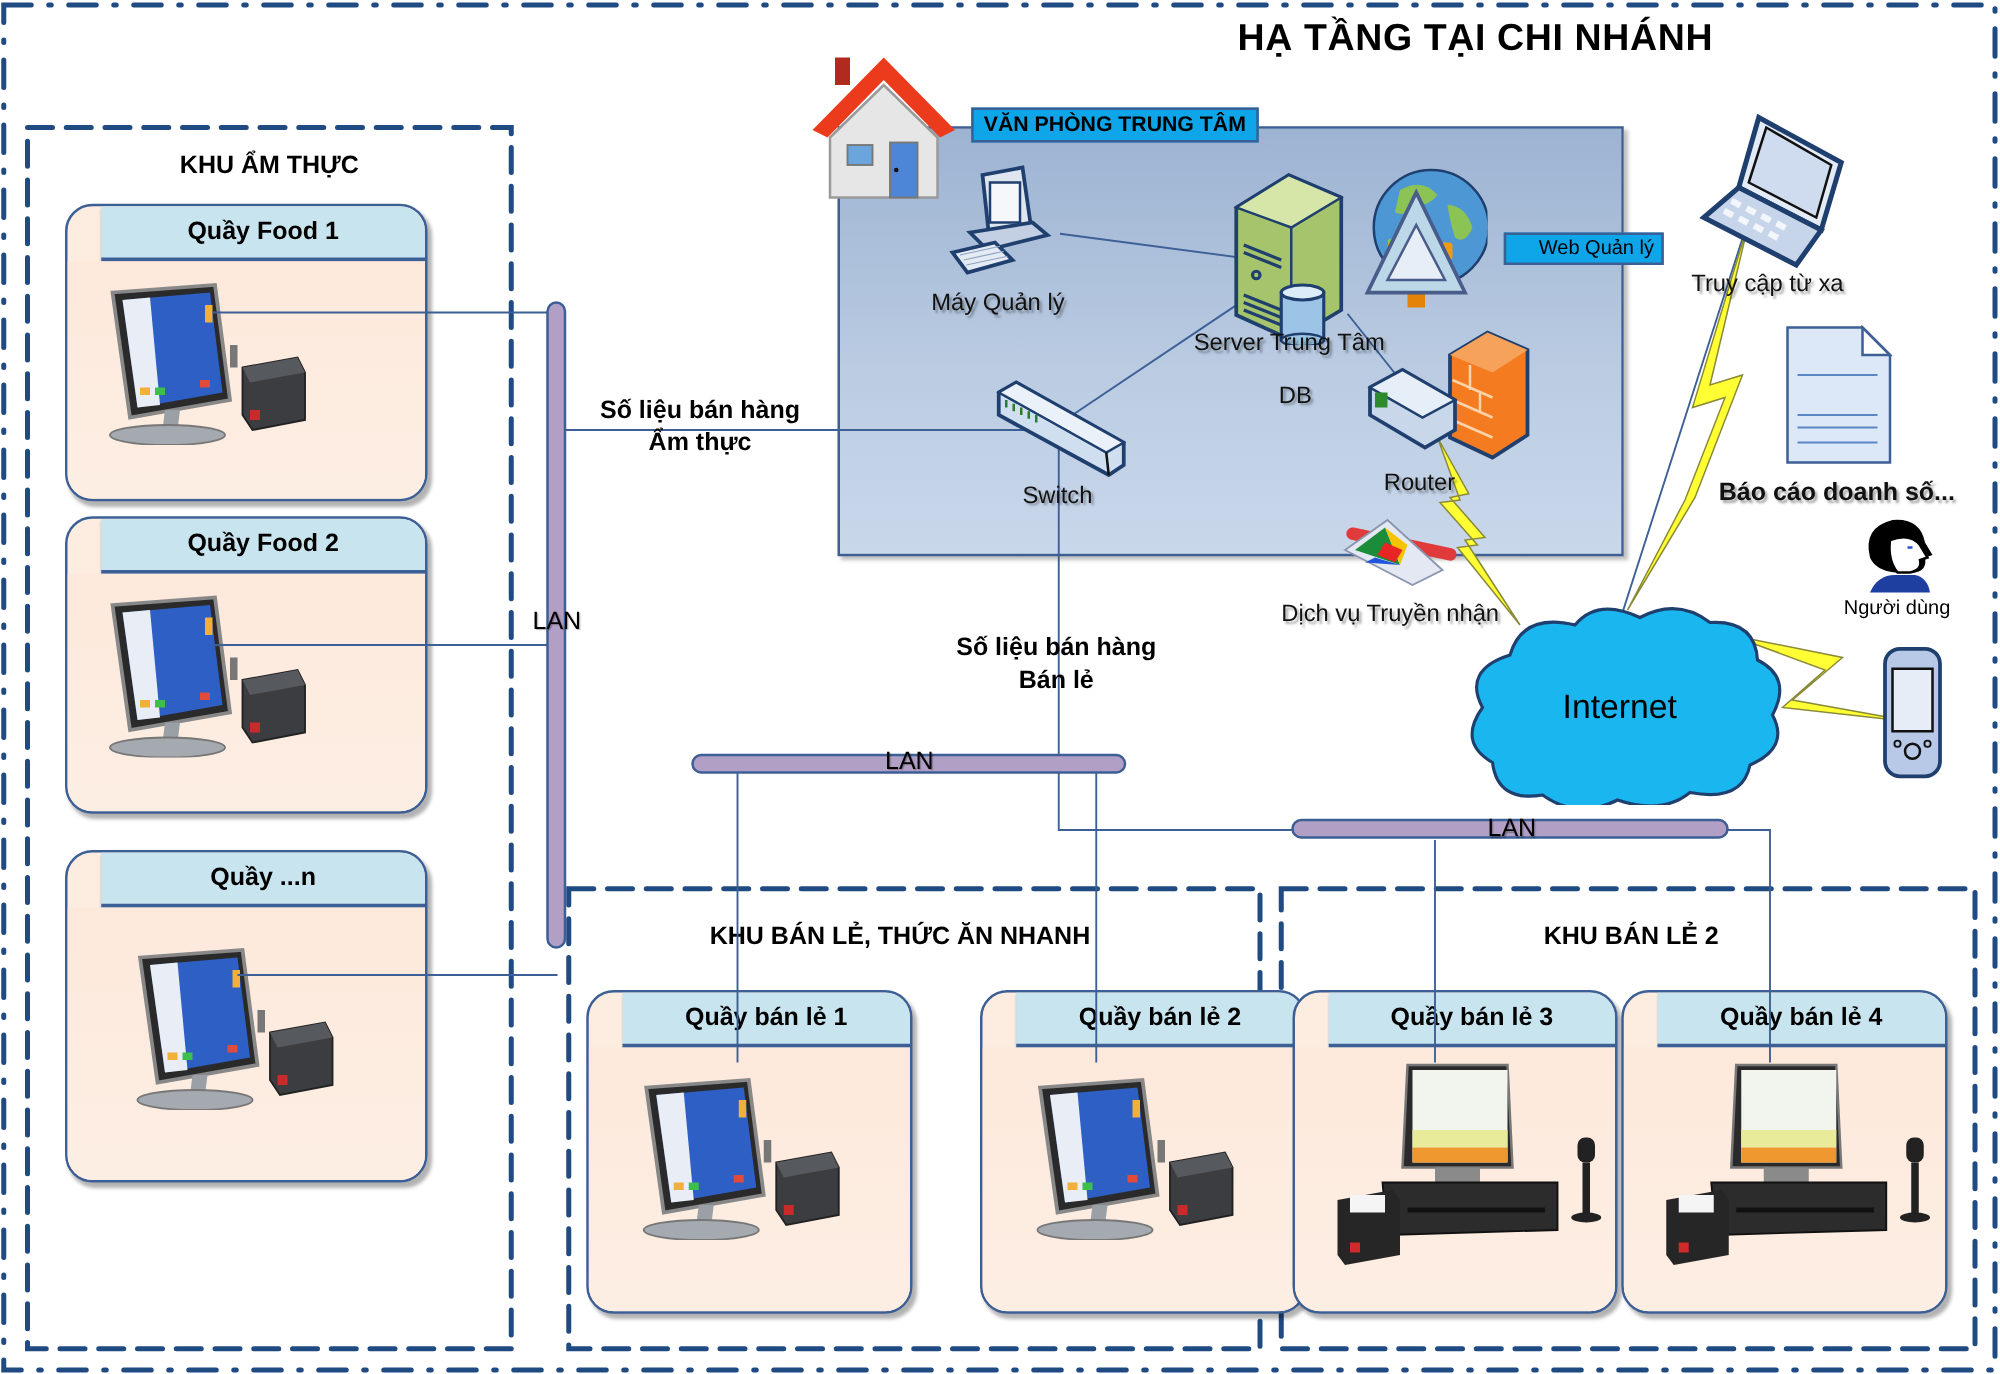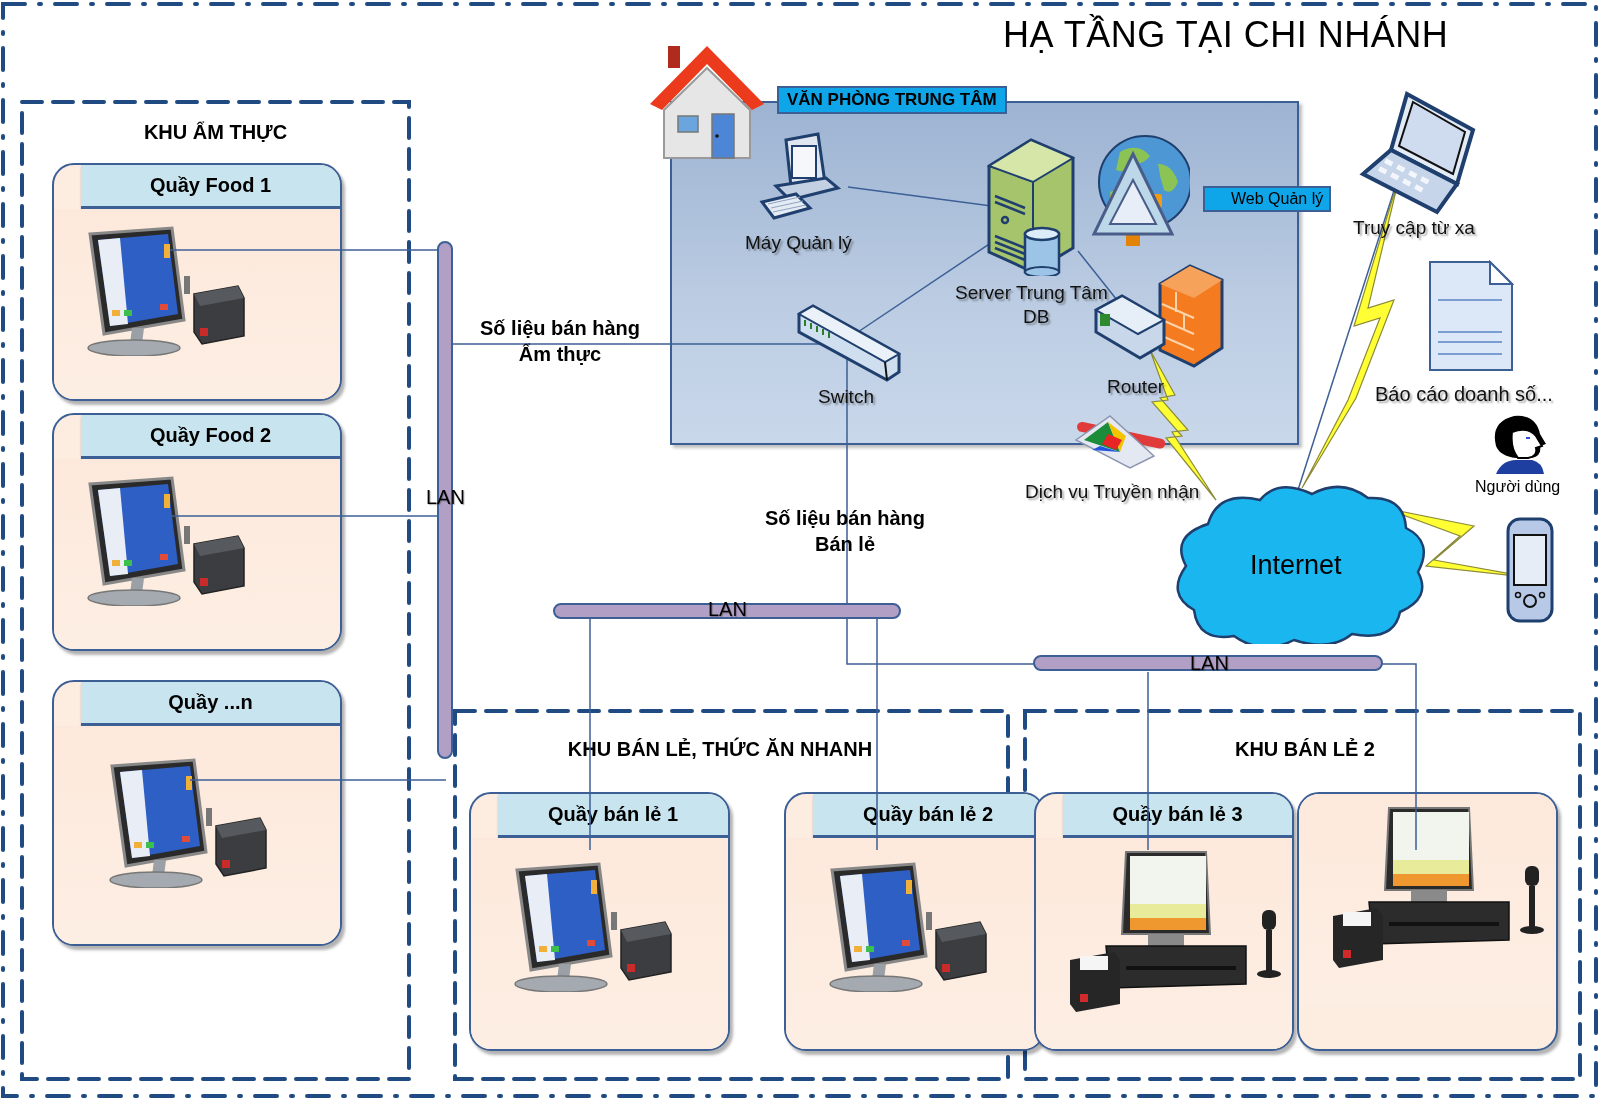--- a/index.html
+++ b/index.html
@@ -1,21 +1,21 @@
 <!DOCTYPE html>
 <html><head>
 <meta charset="utf-8">
 <style>
   html, body { margin:0; padding:0; background:#ffffff; }
   body { width:1600px; height:1099px; position:relative; overflow:hidden;
          font-family:"Liberation Sans", sans-serif; color:#000; }
   .abs { position:absolute; }
   #wires { position:absolute; left:0; top:0; width:1600px; height:1099px; z-index:3; pointer-events:none; }
   #frames { position:absolute; left:0; top:0; width:1600px; height:1099px; z-index:0; }
-  .title { font-weight:normal; font-size:36px; letter-spacing:0.5px;margin-left:13px; }
+  .title { font-weight:bold; font-size:30px; letter-spacing:0.5px; }
   .zone-title { font-weight:bold; font-size:20px; text-align:center; white-space:nowrap; }
   .office { background:linear-gradient(180deg,#9db3d2 0%,#bccde3 60%,#c9d7ea 100%);
             border:2px solid #3c5f96; box-shadow:3px 3px 3px rgba(0,0,0,0.25); z-index:1; }
   .label-box { background:#0ea5e9; border:2px solid #3c5f96; font-size:17px; font-weight:bold;
                padding:2px 8px; white-space:nowrap; z-index:4; }
   .label-box.thin { font-weight:normal; font-size:16px; }
   .counter { border:2px solid #3c5f96; border-radius:22px; background:#fdece0; overflow:hidden;
              box-shadow:3px 4px 3px rgba(0,0,0,0.3); z-index:2; }
   .counter-head { height:41px; background:#c8e4ee; border-bottom:3px solid #3c5f96;
                   display:flex; align-items:center; justify-content:center;
@@ -83,21 +83,21 @@
     <line x1="10" y1="100" x2="40" y2="112"></line>
       <line x1="10" y1="106" x2="40" y2="118"></line>
       <line x1="10" y1="112" x2="40" y2="124"></line>
   </g>
   <g>
     <rect x="40" y="98" width="34" height="38" fill="#9cc4e6" stroke="#1f3f6e" stroke-width="2.5"></rect>
     <ellipse cx="57" cy="98" rx="17" ry="6" fill="#dcedf9" stroke="#1f3f6e" stroke-width="2.5"></ellipse>
     <ellipse cx="57" cy="136" rx="17" ry="5" fill="#9cc4e6" stroke="#1f3f6e" stroke-width="2"></ellipse>
   </g>
 </svg>
-<div class="abs dev-label" style="left:955px; top:282px;">Server Trung Tâm</div>
+<div class="abs dev-label" style="left:955px; top:264px;">Server Trung Tâm</div>
 <div class="abs dev-label" style="left:1023px; top:306px;">DB</div>
 
 <svg class="abs icon" style="left:1080px; top:134px;" width="110" height="125" viewBox="0 0 110 125">
   <circle cx="65" cy="48" r="46" fill="#4d98d4" stroke="#1f3f6e" stroke-width="2"></circle>
   <path d="M40,18 q18,-10 30,4 q-8,10 -20,8 q-4,10 -14,6z M78,30 q14,0 20,18 q-6,14 -14,8 q-4,-12 -6,-26z M30,58 q10,-4 14,6 q-6,10 -12,4z" fill="#8cc355"></path>
   <rect x="30" y="60" width="52" height="14" rx="3" fill="#f29b12"></rect>
   <rect x="46" y="86" width="14" height="26" fill="#e38308"></rect>
   <polygon points="53,20 92,100 14,100" fill="#bcd8e8" stroke="#4a5d8a" stroke-width="3"></polygon>
   <polygon points="53,46 76,90 30,90" fill="#e8eef8" stroke="#4a5d8a" stroke-width="2"></polygon>
 </svg>
@@ -162,21 +162,21 @@
 <svg class="abs icon" style="left:1428px; top:260px;" width="86" height="112" viewBox="0 0 86 112">
   <polygon points="2,2 62,2 84,24 84,110 2,110" fill="#dce8f7" stroke="#3c5f96" stroke-width="2"></polygon>
   <polygon points="62,2 62,24 84,24" fill="#ffffff" stroke="#3c5f96" stroke-width="2"></polygon>
   <g stroke="#5a86c4" stroke-width="1.5">
       <line x1="10" y1="40" x2="74" y2="40"></line>
       <line x1="10" y1="72" x2="74" y2="72"></line>
       <line x1="10" y1="82" x2="74" y2="82"></line>
       <line x1="10" y1="94" x2="74" y2="94"></line>
     </g>
 </svg>
-<div class="abs dev-label" style="left:1375px; top:383px; font-weight:normal; font-size:20px;">Báo cáo doanh số...</div>
+<div class="abs dev-label" style="left:1375px; top:383px; font-weight:bold; font-size:20px;">Báo cáo doanh số...</div>
 
 <svg class="abs icon" style="left:1488px; top:412px;" width="60" height="66" viewBox="0 0 60 66">
   <path d="M8,34 q-6,-24 18,-30 q22,-2 26,18 l6,10 l-6,2 q2,10 -8,12 l-16,0 q-16,-2 -20,-12z" fill="#000"></path>
   <path d="M24,20 q16,-6 24,4 l6,10 l-6,2 q2,8 -8,10 l-10,0 q-8,-10 -6,-26z" fill="#fff" stroke="#000" stroke-width="2"></path>
   <line x1="38" y1="26" x2="42" y2="26" stroke="#2b4fd6" stroke-width="2"></line>
   <path d="M8,62 q6,-14 20,-14 l16,0 q10,2 12,14z" fill="#1f3fa0"></path>
 </svg>
 <div class="abs" style="left:1475px; top:478px; font-size:16px; z-index:5;">Người dùng</div>
 
 <svg class="abs icon" style="left:1504px; top:515px;" width="52" height="110" viewBox="0 0 52 110">
@@ -324,18 +324,19 @@
 
 <div class="abs counter" style="left:1034px; top:792px; width:256px; height:255px;">
   <div class="counter-head">Quầy bán lẻ 3</div>
   <div class="counter-body">
     <svg class="abs" style="left:30px; top:10px;" width="215" height="170" viewBox="0 0 215 170">
         <use href="#pos-retail"></use>
       </svg>
   </div>
 </div>
 <div class="abs counter" style="left:1297px; top:792px; width:257px; height:255px;">
+  <div class="counter-head">Quầy bán lẻ 4</div>
   <div class="counter-body">
     <svg class="abs" style="left:30px; top:10px;" width="215" height="170" viewBox="0 0 215 170">
         <use href="#pos-retail"></use>
       </svg>
   </div>
 </div>
 
 </body></html>

